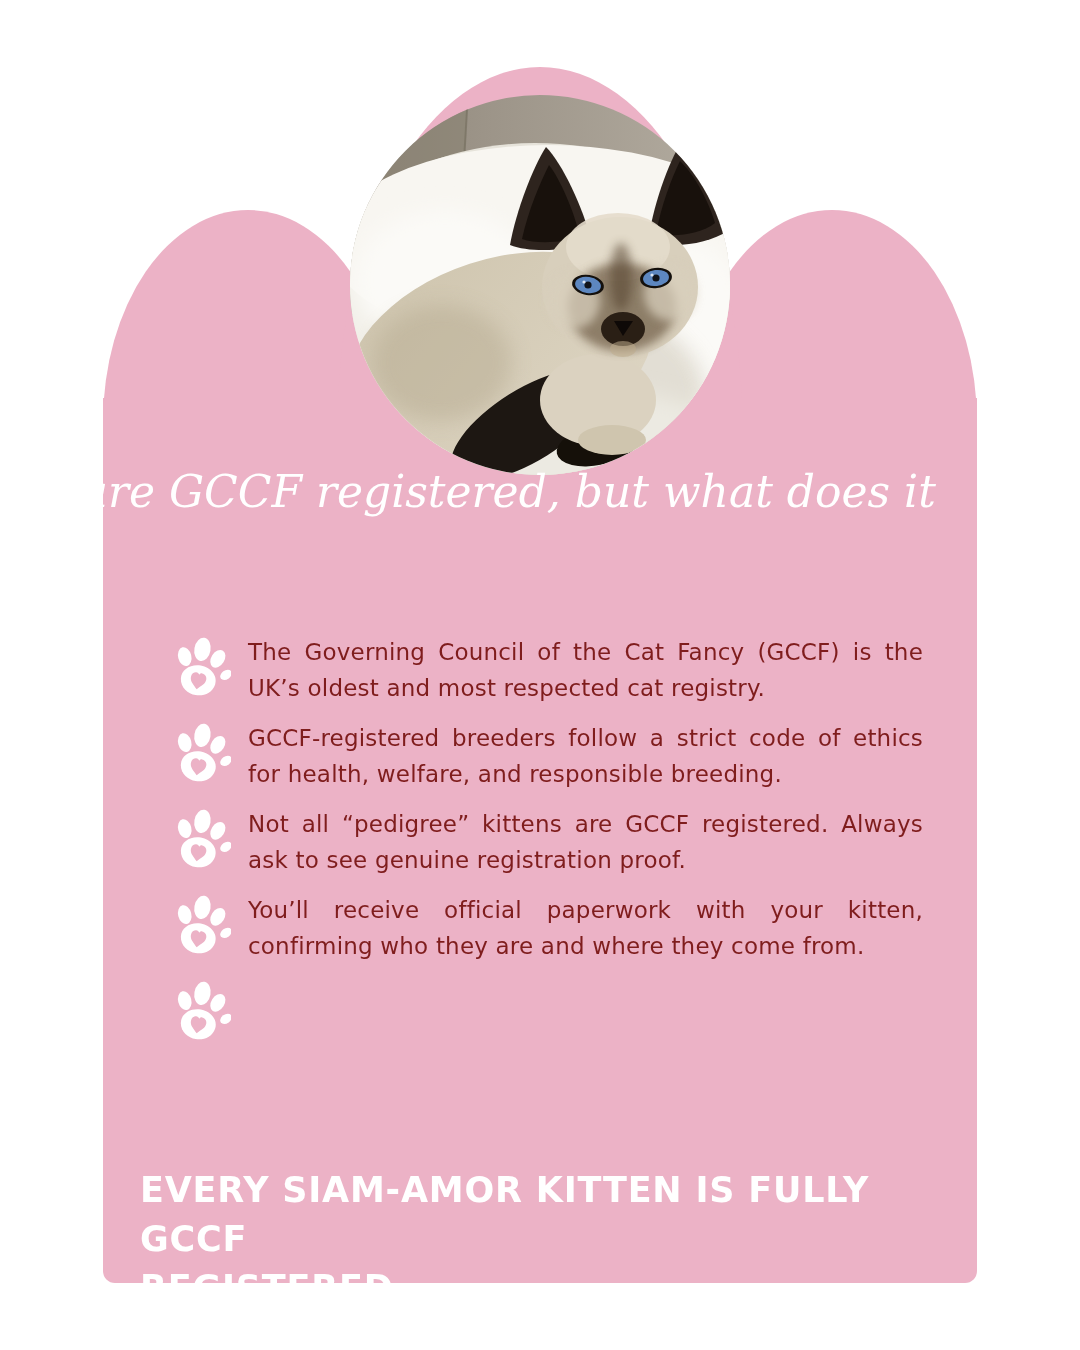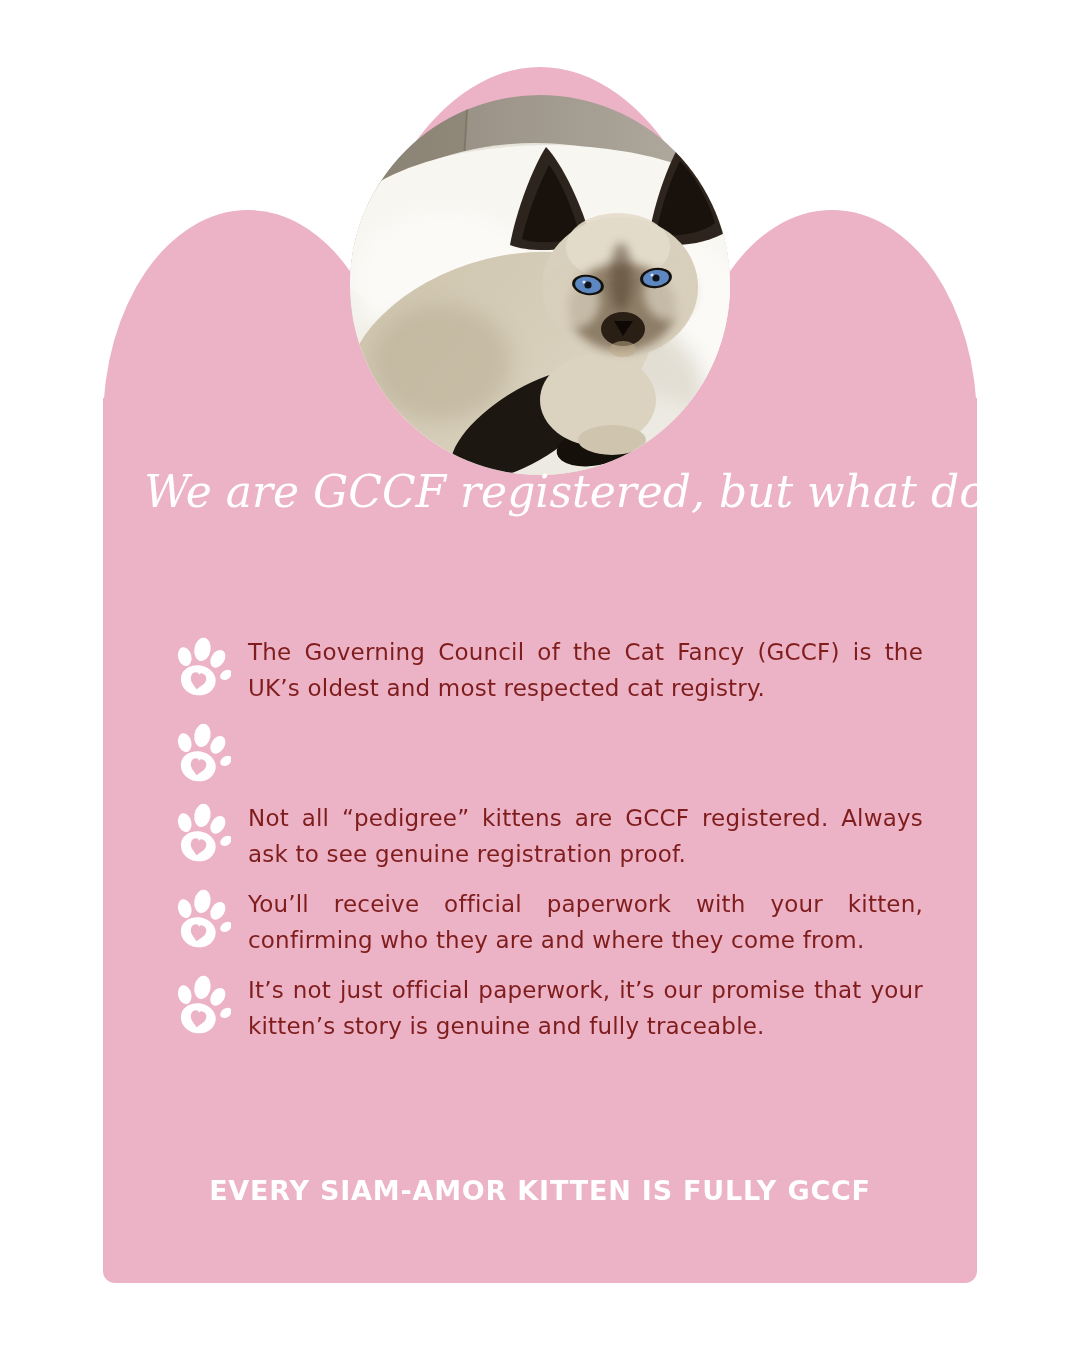--- a/index.html
+++ b/index.html
@@ -20,37 +20,37 @@
                 border-radius:0 0 12px 12px; }
   
   .photo {
     position:absolute; left:350px; top:95px; width:380px; height:380px;
     border-radius:50%; overflow:hidden;
   }
   .photo svg { display:block; width:100%; height:100%; }
   
   .heading {
     position:absolute; left:0; top:455px; width:1080px;
-    text-align:right; color:#ffffff;
+    text-align:left; color:#ffffff;
     font-family:"DejaVu Serif", serif; font-style:italic;
     font-size:44px; line-height:73px; white-space:nowrap;
   }
   
   .bullets { position:absolute; left:171px; top:634px; width:752px; }
   .bullet-row { display:flex; align-items:flex-start; margin-bottom:14px; }
   .paw { width:60px; height:64px; flex:none; margin-right:17px; margin-top:2px; }
   .bullet-text {
     flex:1; color:#7f1d1d; font-size:23px; line-height:36px;
     text-align:justify; letter-spacing:0.2px;
   }
   
   .footer {
     position:absolute; left:140px; top:1166px; width:800px;
-    text-align:center; color:#ffffff; font-weight:bold;
-    font-size:27px; line-height:49px; letter-spacing:0.8px;
+    text-align:left; color:#ffffff; font-weight:bold;
+    font-size:35px; line-height:49px; letter-spacing:0.8px;
   }
 </style>
 </head>
 <body>
 
 <div class="poster">
 
   <div class="shape bump-left"></div>
   <div class="shape bump-right"></div>
   <div class="shape dome"></div>
@@ -151,20 +151,21 @@
           <g fill="#ffffff">
             <ellipse cx="20" cy="38" rx="11" ry="16" transform="rotate(-24 20 38)"></ellipse>
             <ellipse cx="47" cy="21" rx="13.5" ry="19.5"></ellipse>
             <ellipse cx="75" cy="32" rx="11" ry="16" transform="rotate(22 75 32)"></ellipse>
             <ellipse cx="93" cy="56" rx="7.5" ry="10.5" transform="rotate(44 93 56)"></ellipse>
             <path d="M49 48 C66 48 80 60 78 75 C76 90 62 98 49 98 C36 98 22 90 20 75 C18 60 32 48 49 48 Z"></path>
           </g>
           <path fill="#ecb2c6" d="M49 88 C42.5 81.5 36 77 36 69.5 C36 63.5 40.5 60.5 44.5 60.5 C46.9 60.5 48.4 62 49 63.8 C49.6 62 51.1 60.5 53.5 60.5 C57.5 60.5 62 63.5 62 69.5 C62 77 55.5 81.5 49 88 Z"></path>
         </g>
       </svg>
+      <div class="bullet-text">GCCF-registered breeders follow a strict code of ethics for health, welfare, and responsible breeding.</div>
     </div>
 
 
     <div class="bullet-row">
       <svg class="paw" viewBox="0 0 100 104" aria-hidden="true">
         <g transform="rotate(10 50 52)">
           <g fill="#ffffff">
             <ellipse cx="20" cy="38" rx="11" ry="16" transform="rotate(-24 20 38)"></ellipse>
             <ellipse cx="47" cy="21" rx="13.5" ry="19.5"></ellipse>
             <ellipse cx="75" cy="32" rx="11" ry="16" transform="rotate(22 75 32)"></ellipse>
@@ -199,21 +200,21 @@
           <g fill="#ffffff">
             <ellipse cx="20" cy="38" rx="11" ry="16" transform="rotate(-24 20 38)"></ellipse>
             <ellipse cx="47" cy="21" rx="13.5" ry="19.5"></ellipse>
             <ellipse cx="75" cy="32" rx="11" ry="16" transform="rotate(22 75 32)"></ellipse>
             <ellipse cx="93" cy="56" rx="7.5" ry="10.5" transform="rotate(44 93 56)"></ellipse>
             <path d="M49 48 C66 48 80 60 78 75 C76 90 62 98 49 98 C36 98 22 90 20 75 C18 60 32 48 49 48 Z"></path>
           </g>
           <path fill="#ecb2c6" d="M49 88 C42.5 81.5 36 77 36 69.5 C36 63.5 40.5 60.5 44.5 60.5 C46.9 60.5 48.4 62 49 63.8 C49.6 62 51.1 60.5 53.5 60.5 C57.5 60.5 62 63.5 62 69.5 C62 77 55.5 81.5 49 88 Z"></path>
         </g>
       </svg>
-      <div class="bullet-text">It’s not just official paperwork, it’s our promise that your kitten’s story is genuine and fully traceable.</div>
     </div>
   </div>
 
   <div class="footer">
     <div>EVERY SIAM-AMOR KITTEN IS FULLY GCCF</div>
+    <div>REGISTERED.</div>
   </div>
 
 </div>
 
 </body></html>

